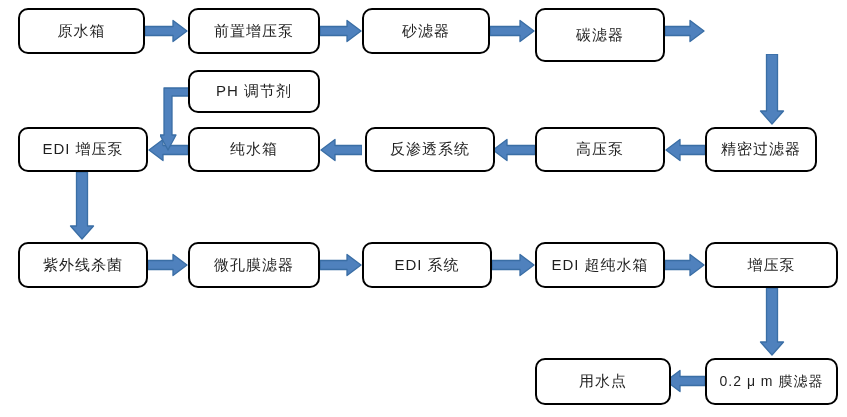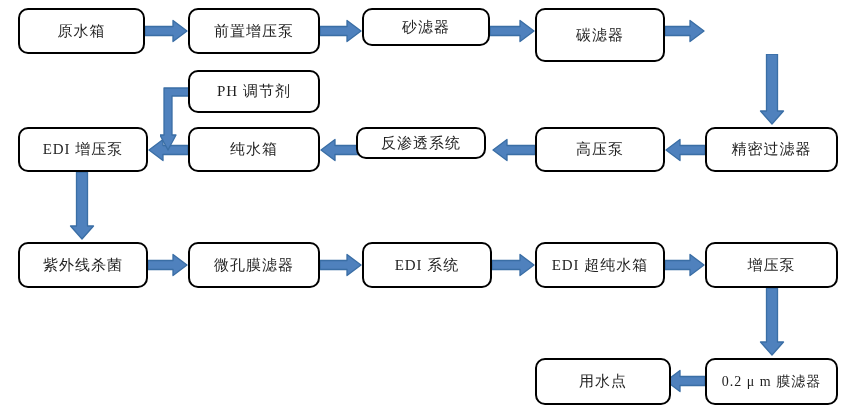--- a/index.html
+++ b/index.html
@@ -1,18 +1,18 @@
 <!DOCTYPE html>
 <html style="--arrow-fill: #4F81BD; --arrow-border: #3A6EA5; --box-border: #000000; --box-fill: #FFFFFF; --canvas-bg: #FFFFFF;"><head>
 <meta charset="utf-8">
 <style>
   html,body{margin:0;padding:0;background:#fff;}
   #canvas{
     position:relative;width:847px;height:417px;background:var(--canvas-bg,#fff);
-    font-family:Liberation Serif, serif;overflow:hidden;
+    font-family:Liberation Sans, sans-serif;overflow:hidden;
   }
   .node{
     position:absolute;box-sizing:border-box;
     background:var(--box-fill,#fff);
     border:2.5px solid var(--box-border,#000);
     border-radius:10px;
     display:flex;align-items:center;justify-content:center;
     font-size:15px;color:#1f1f1f;letter-spacing:1px;
     z-index:2;
   }
@@ -28,44 +28,44 @@
 <body>
 
 <div id="canvas">
 
   <div class="node" style="left:18px;top:8px;width:127px;height:46px">
     <span>原水箱</span>
   </div>
   <div class="node" style="left:188px;top:8px;width:132px;height:46px">
     <span>前置增压泵</span>
   </div>
-  <div class="node" style="left:362px;top:8px;width:128px;height:38px">
+  <div class="node" style="left:362px;top:8px;width:128px;height:46px">
     <span>砂滤器</span>
   </div>
   <div class="node" style="left:535px;top:8px;width:130px;height:54px">
     <span>碳滤器</span>
   </div>
 
   <div class="node" style="left:188px;top:70px;width:132px;height:43px">
     <span>PH 调节剂</span>
   </div>
 
   <div class="node" style="left:18px;top:127px;width:130px;height:45px">
     <span>EDI 增压泵</span>
   </div>
   <div class="node" style="left:188px;top:127px;width:132px;height:45px">
     <span>纯水箱</span>
   </div>
-  <div class="node" style="left:356px;top:127px;width:130px;height:32px">
+  <div class="node" style="left:365px;top:127px;width:130px;height:45px">
     <span>反渗透系统</span>
   </div>
   <div class="node" style="left:535px;top:127px;width:130px;height:45px">
     <span>高压泵</span>
   </div>
-  <div class="node" style="left:705px;top:127px;width:133px;height:45px">
+  <div class="node" style="left:705px;top:127px;width:112px;height:45px">
     <span>精密过滤器</span>
   </div>
 
   <div class="node" style="left:18px;top:242px;width:130px;height:46px">
     <span>紫外线杀菌</span>
   </div>
   <div class="node" style="left:188px;top:242px;width:132px;height:46px">
     <span>微孔膜滤器</span>
   </div>
   <div class="node" style="left:362px;top:242px;width:130px;height:46px">

